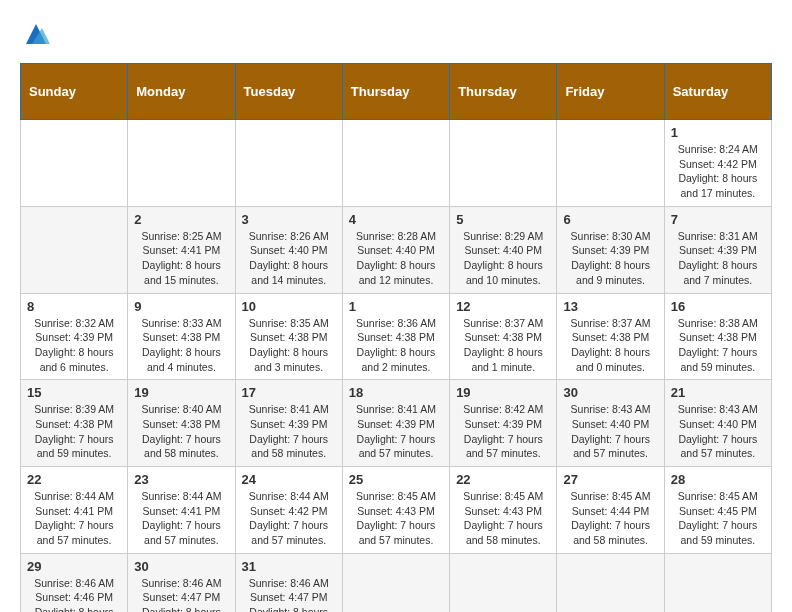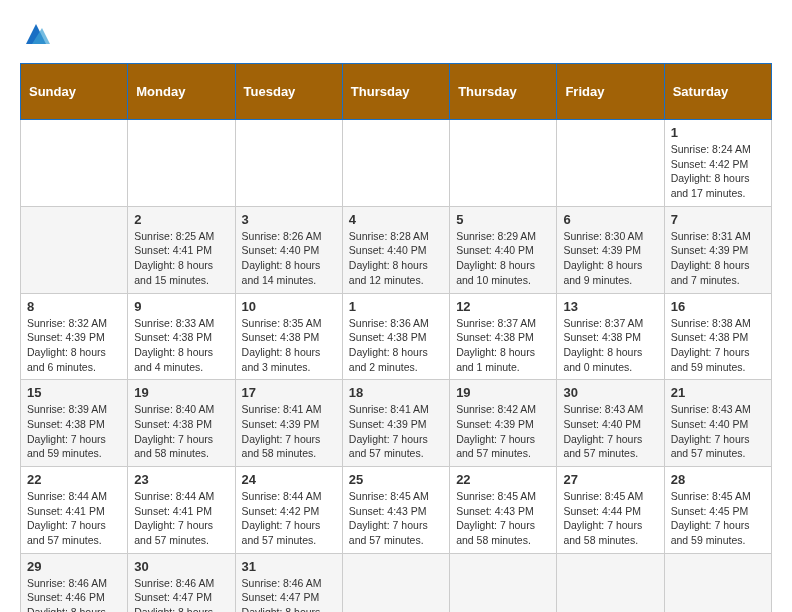--- a/index.html
+++ b/index.html
@@ -77,20 +77,21 @@
       background: #f5f5f5;
     }
     .day-num {
       font-size: 13px;
       font-weight: bold;
       display: block;
       margin-bottom: 2px;
     }
     .day-info {
       line-height: 1.4;
+      text-align: center;
     }
     td.empty {
       background: #f0f0f0;
     }
     .last-row td {
       height: 70px;
     }
   </style>
 </head>
 <body>

